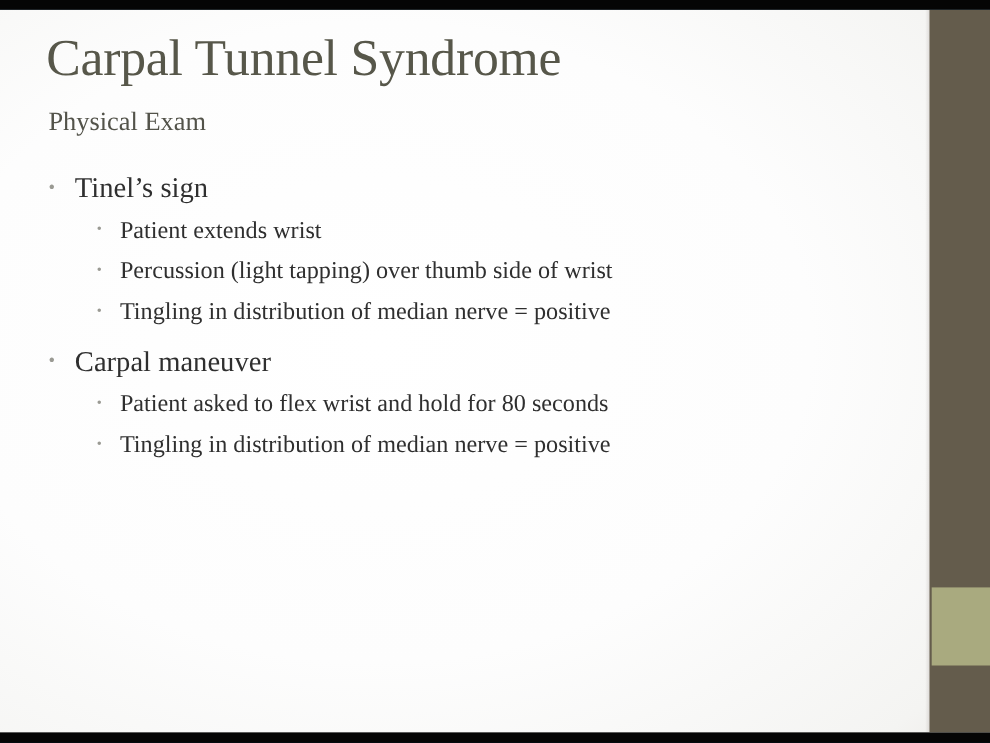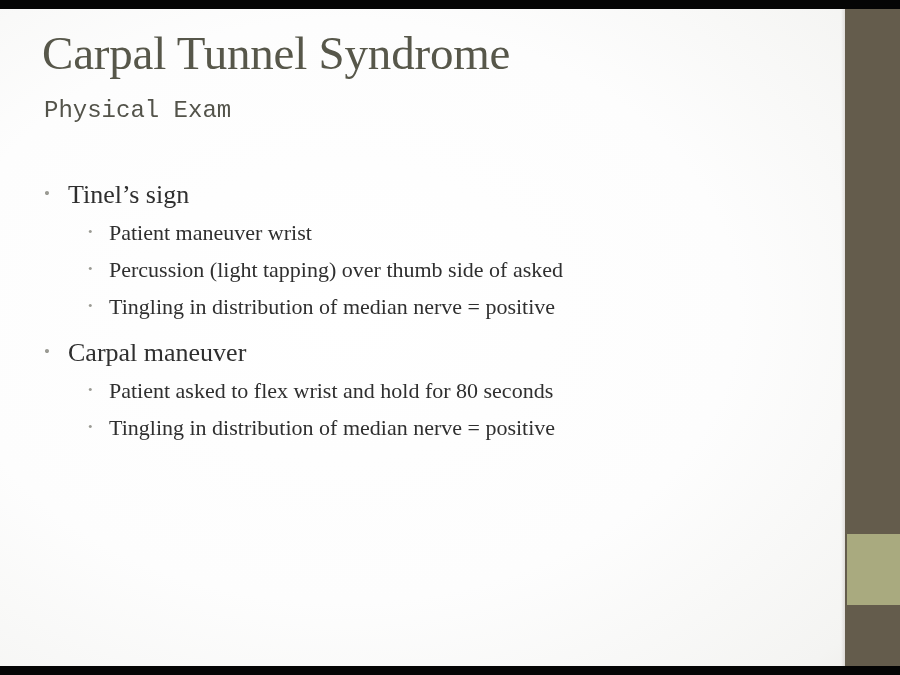--- a/index.html
+++ b/index.html
@@ -80,21 +80,20 @@
     white-space: nowrap;
   }
   #slide-subtitle {
     position: absolute;
     left: 44px;
     top: 90px;
     font-size: 24px;
     line-height: 1.0;
     color: #53534a;
     white-space: nowrap;
-    font-family: Liberation Mono, monospace;
   }
 
   #body-content {
     position: absolute;
     left: 44px;
     top: 147px;
     width: 780px;
   }
 
   .bullet-row {
@@ -104,21 +103,20 @@
   }
   .bullet-mark {
     flex: 0 0 auto;
     color: #9a9a93;
     display: inline-block;
     text-align: left;
   }
   .bullet-text {
     flex: 0 0 auto;
     color: #2f2f2f;
-    margin-top: 24px;
   }
 
   
   .lvl1 { margin-top: 0; height: 40px; }
   .lvl1 .bullet-mark {
     width: 24px;
     font-size: 17px;
     position: relative;
     top: -4px;
   }
@@ -159,26 +157,26 @@
 
     <div id="body-content">
 
       <div class="bullet-row lvl1">
         <span class="bullet-mark">•</span>
         <span class="bullet-text">Tinel’s sign</span>
       </div>
 
       <div class="bullet-row lvl2">
         <span class="bullet-mark">•</span>
-        <span class="bullet-text">Patient maneuver wrist</span>
-      </div>
-
-      <div class="bullet-row lvl2">
-        <span class="bullet-mark">•</span>
-        <span class="bullet-text">Percussion (light tapping) over thumb side of asked</span>
+        <span class="bullet-text">Patient extends wrist</span>
+      </div>
+
+      <div class="bullet-row lvl2">
+        <span class="bullet-mark">•</span>
+        <span class="bullet-text">Percussion (light tapping) over thumb side of wrist</span>
       </div>
 
       <div class="bullet-row lvl2">
         <span class="bullet-mark">•</span>
         <span class="bullet-text">Tingling in distribution of median nerve = positive</span>
       </div>
 
       <div class="group-gap"></div>
 
       <div class="bullet-row lvl1">

